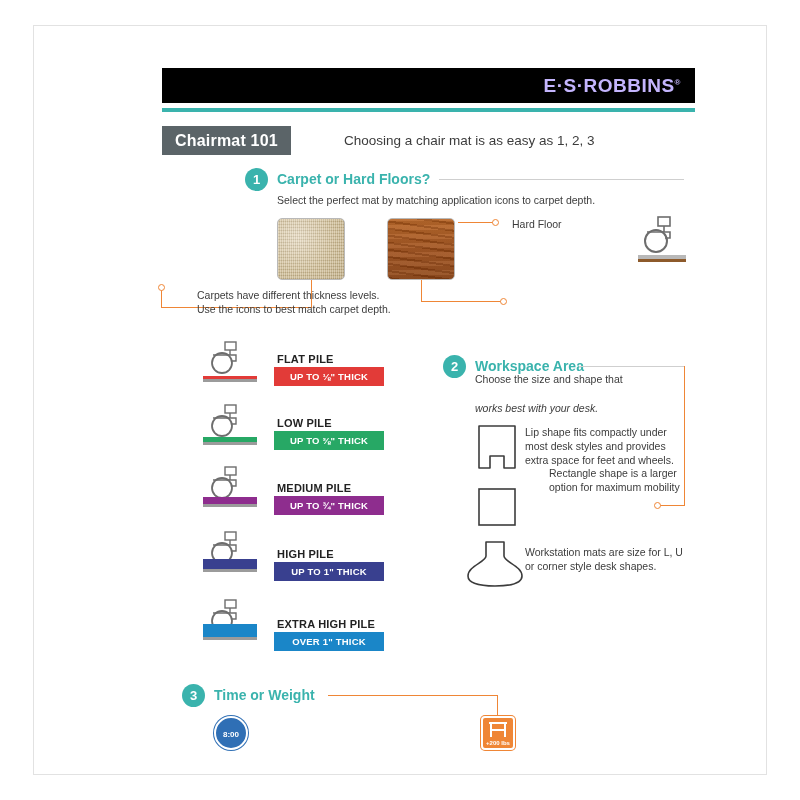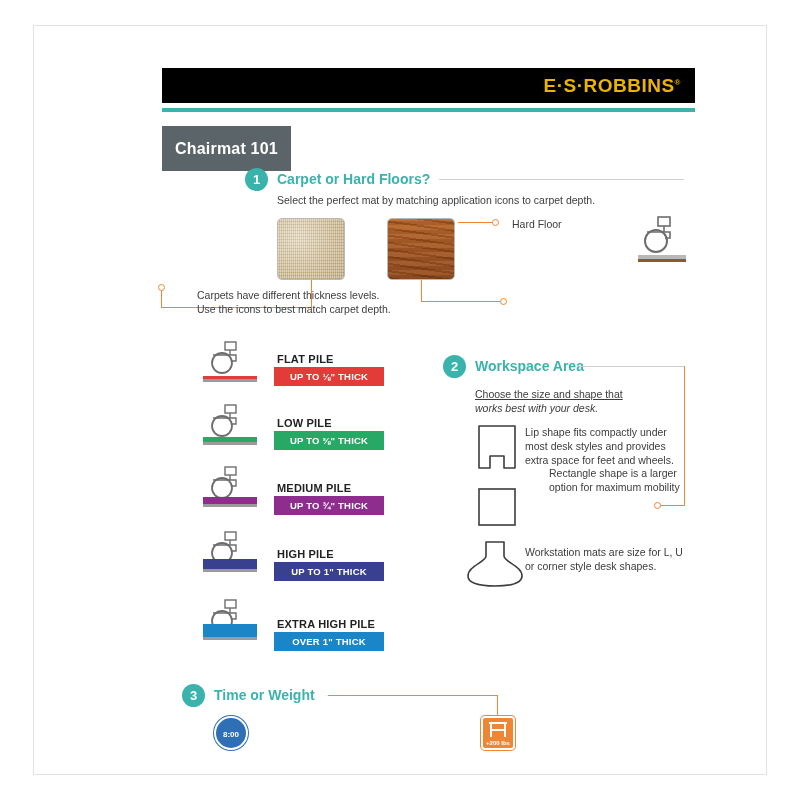--- a/index.html
+++ b/index.html
@@ -37,21 +37,21 @@
     left: 128px;
     top: 42px;
     width: 533px;
     height: 35px;
     background: #000000;
   }
   .brandbar .logo {
     position: absolute;
     right: 14px;
     top: 7px;
-    color: #eab308;
+    color: #c4b5fd;
     font-size: 19px;
     font-weight: bold;
     letter-spacing: 0.5px;
   }
   .brandbar .logo sup {
     font-size: 8px;
     vertical-align: super;
   }
   .tealrule {
     position: absolute;
@@ -64,21 +64,21 @@
   .titlebadge {
     position: absolute;
     left: 128px;
     top: 100px;
     height: 29px;
     background: #5b6468;
     color: #ffffff;
     font-size: 16px;
     font-weight: bold;
     line-height: 29px;
-    padding: 8px 13px;
+    padding: 0 13px;
     letter-spacing: 0.2px;
   }
   .titletag {
     position: absolute;
     left: 310px;
     top: 102px;
     color: #3c3c3c;
     font-size: 13.5px;
     line-height: 25px;
   }
@@ -233,20 +233,21 @@
 <body>
 
 <div class="page">
   <div class="sheet">
 
     <div class="brandbar">
       <div class="logo"><span>E·S·ROBBINS</span><sup>®</sup></div>
     </div>
     <div class="tealrule"></div>
     <div class="titlebadge">Chairmat 101</div>
+    <div class="titletag">Choosing a chair mat is as easy as 1, 2, 3</div>
 
     <div class="stepnum" style="left:211px; top:142px;">1</div>
     <div class="stephead" style="left:243px; top:145px;">Carpet or Hard Floors?</div>
     <div class="stepline" style="left:405px; top:153px; width:245px;"></div>
     <div class="body-text" style="left:243px; top:167px; width:400px;">Select the perfect mat by matching application icons to carpet depth.</div>
 
     <div class="swatch swatch-carpet" style="left:243px; top:192px;"></div>
 
     <div class="swatch swatch-wood" style="left:353px; top:192px;"></div>
 
@@ -327,21 +328,21 @@
       <rect x="4" y="25" width="54" height="13" fill="#1a86c8"></rect>
       <rect x="4" y="38" width="54" height="3" fill="#9b9b9b"></rect>
     </svg>
     <div class="pile-name" style="left:243px; top:592px;">EXTRA HIGH PILE</div>
     <div class="pile-badge" style="left:240px; top:606px; background:#1a86c8;">OVER 1" THICK</div>
 
     <div class="stepnum" style="left:409px; top:329px;">2</div>
     <div class="stephead" style="left:441px; top:332px;">Workspace Area</div>
     <div class="stepline" style="left:545px; top:340px; width:105px;"></div>
 
-    <div class="body-text" style="left:441px; top:361px; width:220px;text-decoration:underline;">Choose the size and shape that</div>
+    <div class="body-text" style="left:441px; top:346px; width:220px;">Choose the size and shape that</div>
     <div class="body-text" style="left:441px; top:375px; width:220px;font-style:italic;">works best with your desk.</div>
 
     <svg style="position:absolute; left:443px; top:397px;" width="40" height="48" viewBox="0 0 40 48">
       <path d="M2 3 H38 V45 H27 V33 H13 V45 H2 Z" fill="#ffffff" stroke="#3c3c3c" stroke-width="1.6" stroke-linejoin="round"></path>
     </svg>
     <div class="body-text" style="left:491px; top:399px; width:155px;">Lip shape fits compactly under most desk styles and provides extra space for feet and wheels.</div>
 
     <svg style="position:absolute; left:443px; top:461px;" width="40" height="40" viewBox="0 0 40 40">
       <rect x="2" y="2" width="36" height="36" fill="#ffffff" stroke="#3c3c3c" stroke-width="1.6"></rect>
     </svg>

